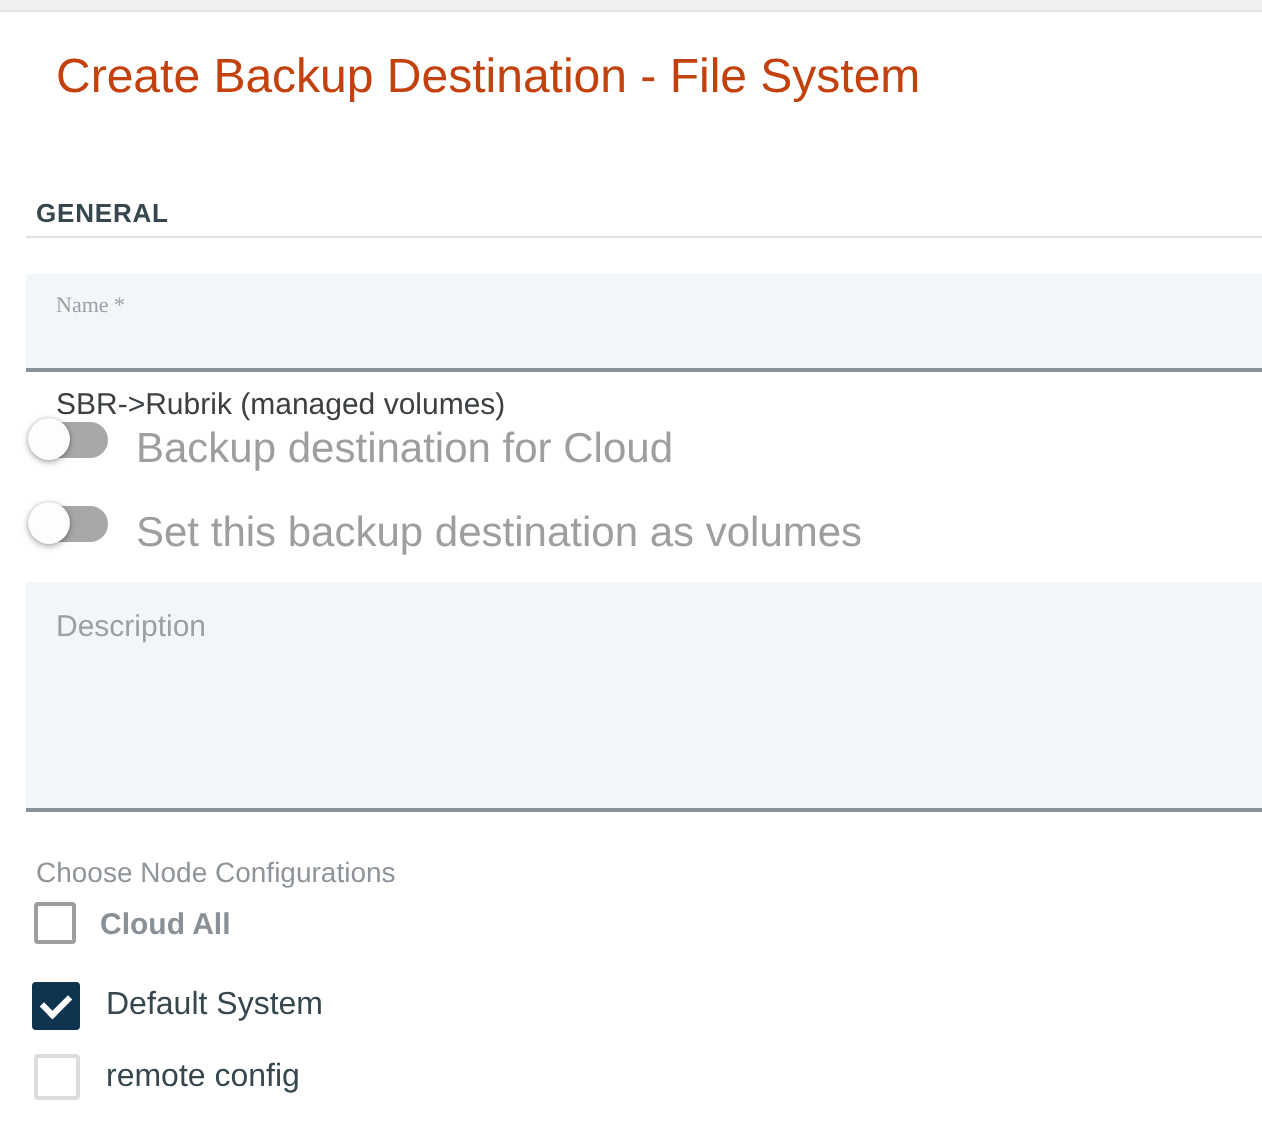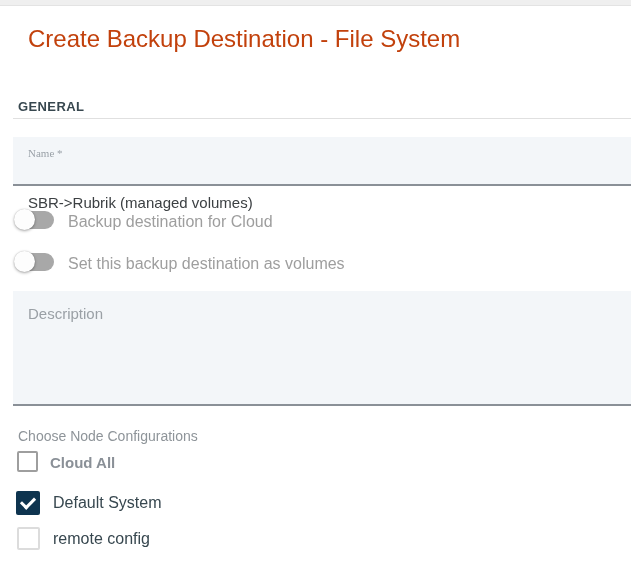--- a/index.html
+++ b/index.html
@@ -43,21 +43,21 @@
   .toggle-track {
     position:absolute; left:4px; top:2px; width:36px; height:18px;
     border-radius:9px; background:#a8a8a8;
   }
   .toggle-thumb {
     position:absolute; left:0; top:0; width:21px; height:21px;
     border-radius:50%; background:#fdfdfd;
     box-shadow:0 1px 3px rgba(0,0,0,0.35), 0 0 1px rgba(0,0,0,0.2);
   }
   .toggle-label {
-    position:absolute; left:68px; font-size:16px; color:#9e9e9e; white-space:nowrap;
+    position:absolute; left:68px; font-size:21px; color:#9e9e9e; white-space:nowrap;
   }
   .toggle-label-1 { top:213px; }
   .toggle-label-2 { top:255px; }
   .desc-field { top:291px; height:115px; }
   .desc-input {
     position:absolute; left:15px; top:14px; right:10px; bottom:8px;
     width:calc(100% - 25px); height:calc(100% - 22px);
     border:none; outline:none; background:transparent; resize:none; padding:0;
     font-family:Liberation Sans, sans-serif; font-size:15px; color:#3c4043;
   }

